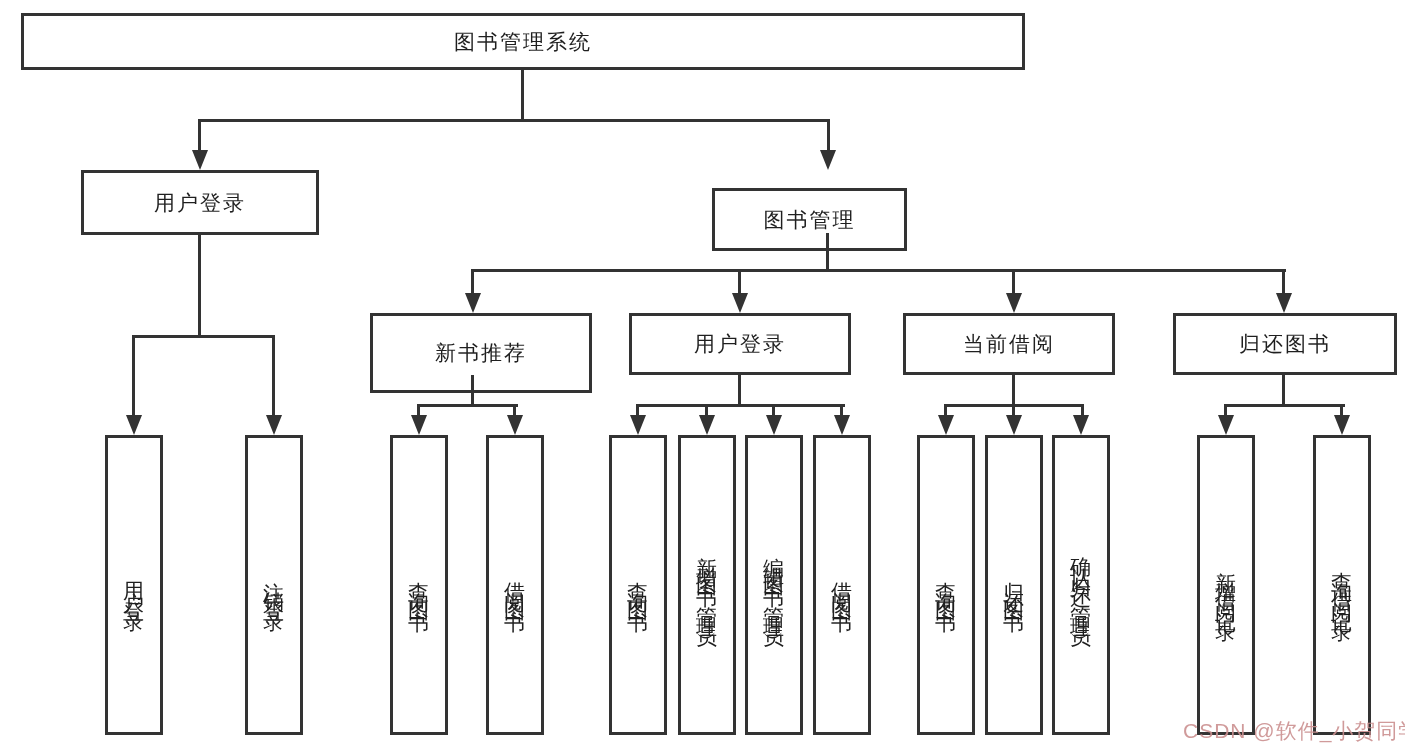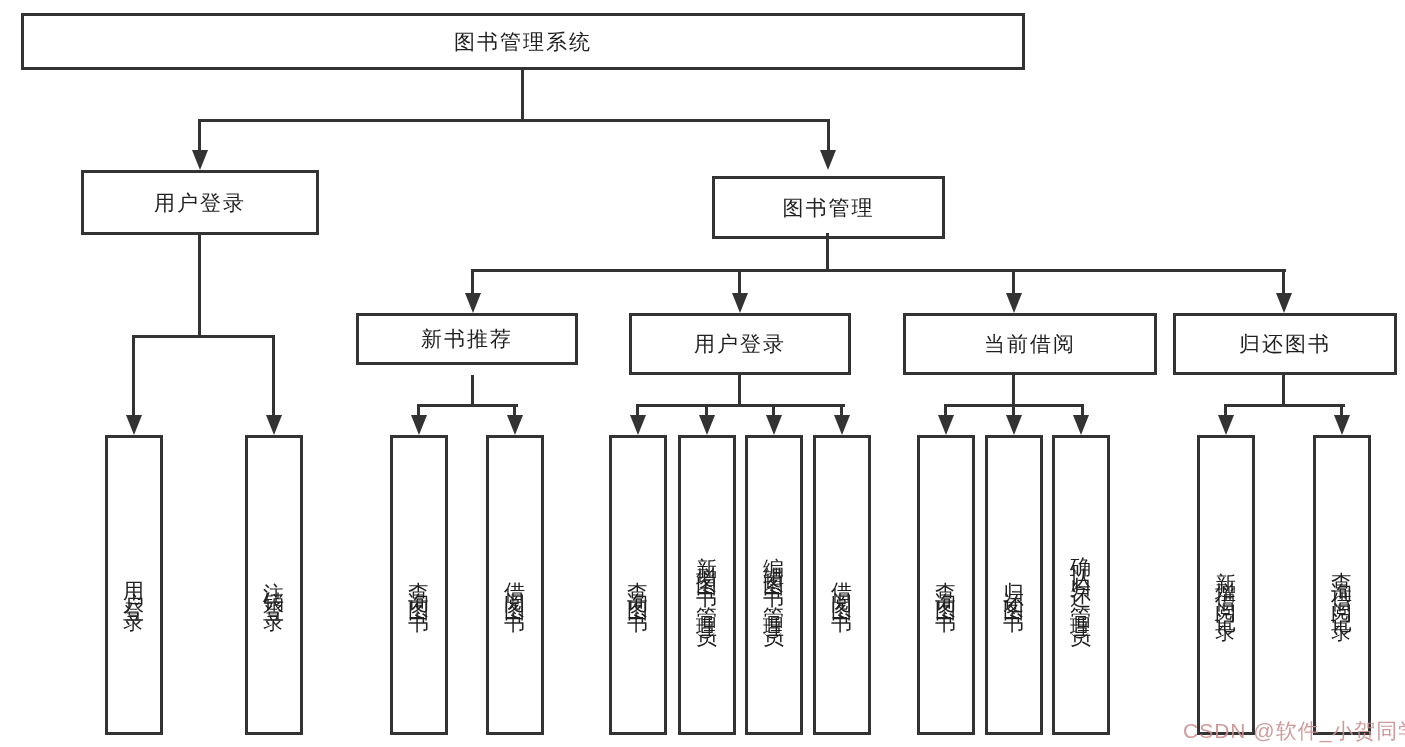--- a/index.html
+++ b/index.html
@@ -67,31 +67,31 @@
 
 <div id="canvas">
 
   <div class="box h" style="left:21px;top:13px;width:1004px;height:57px">
     <span>图书管理系统</span>
   </div>
 
   <div class="box h" style="left:81px;top:170px;width:238px;height:65px">
     <span>用户登录</span>
   </div>
-  <div class="box h" style="left:712px;top:176px;width:233px;height:63px">
+  <div class="box h" style="left:712px;top:188px;width:195px;height:63px">
     <span>图书管理</span>
   </div>
 
-  <div class="box h" style="left:356px;top:313px;width:222px;height:52px">
+  <div class="box h" style="left:370px;top:313px;width:222px;height:80px">
     <span>新书推荐</span>
   </div>
   <div class="box h" style="left:629px;top:313px;width:222px;height:62px">
     <span>用户登录</span>
   </div>
-  <div class="box h" style="left:903px;top:313px;width:254px;height:62px">
+  <div class="box h" style="left:903px;top:313px;width:212px;height:62px">
     <span>当前借阅</span>
   </div>
   <div class="box h" style="left:1173px;top:313px;width:224px;height:62px">
     <span>归还图书</span>
   </div>
 
   <div class="box v" style="left:105px;top:435px;width:58px;height:300px">
     <span>用户登录</span>
   </div>
   <div class="box v" style="left:245px;top:435px;width:58px;height:300px">

